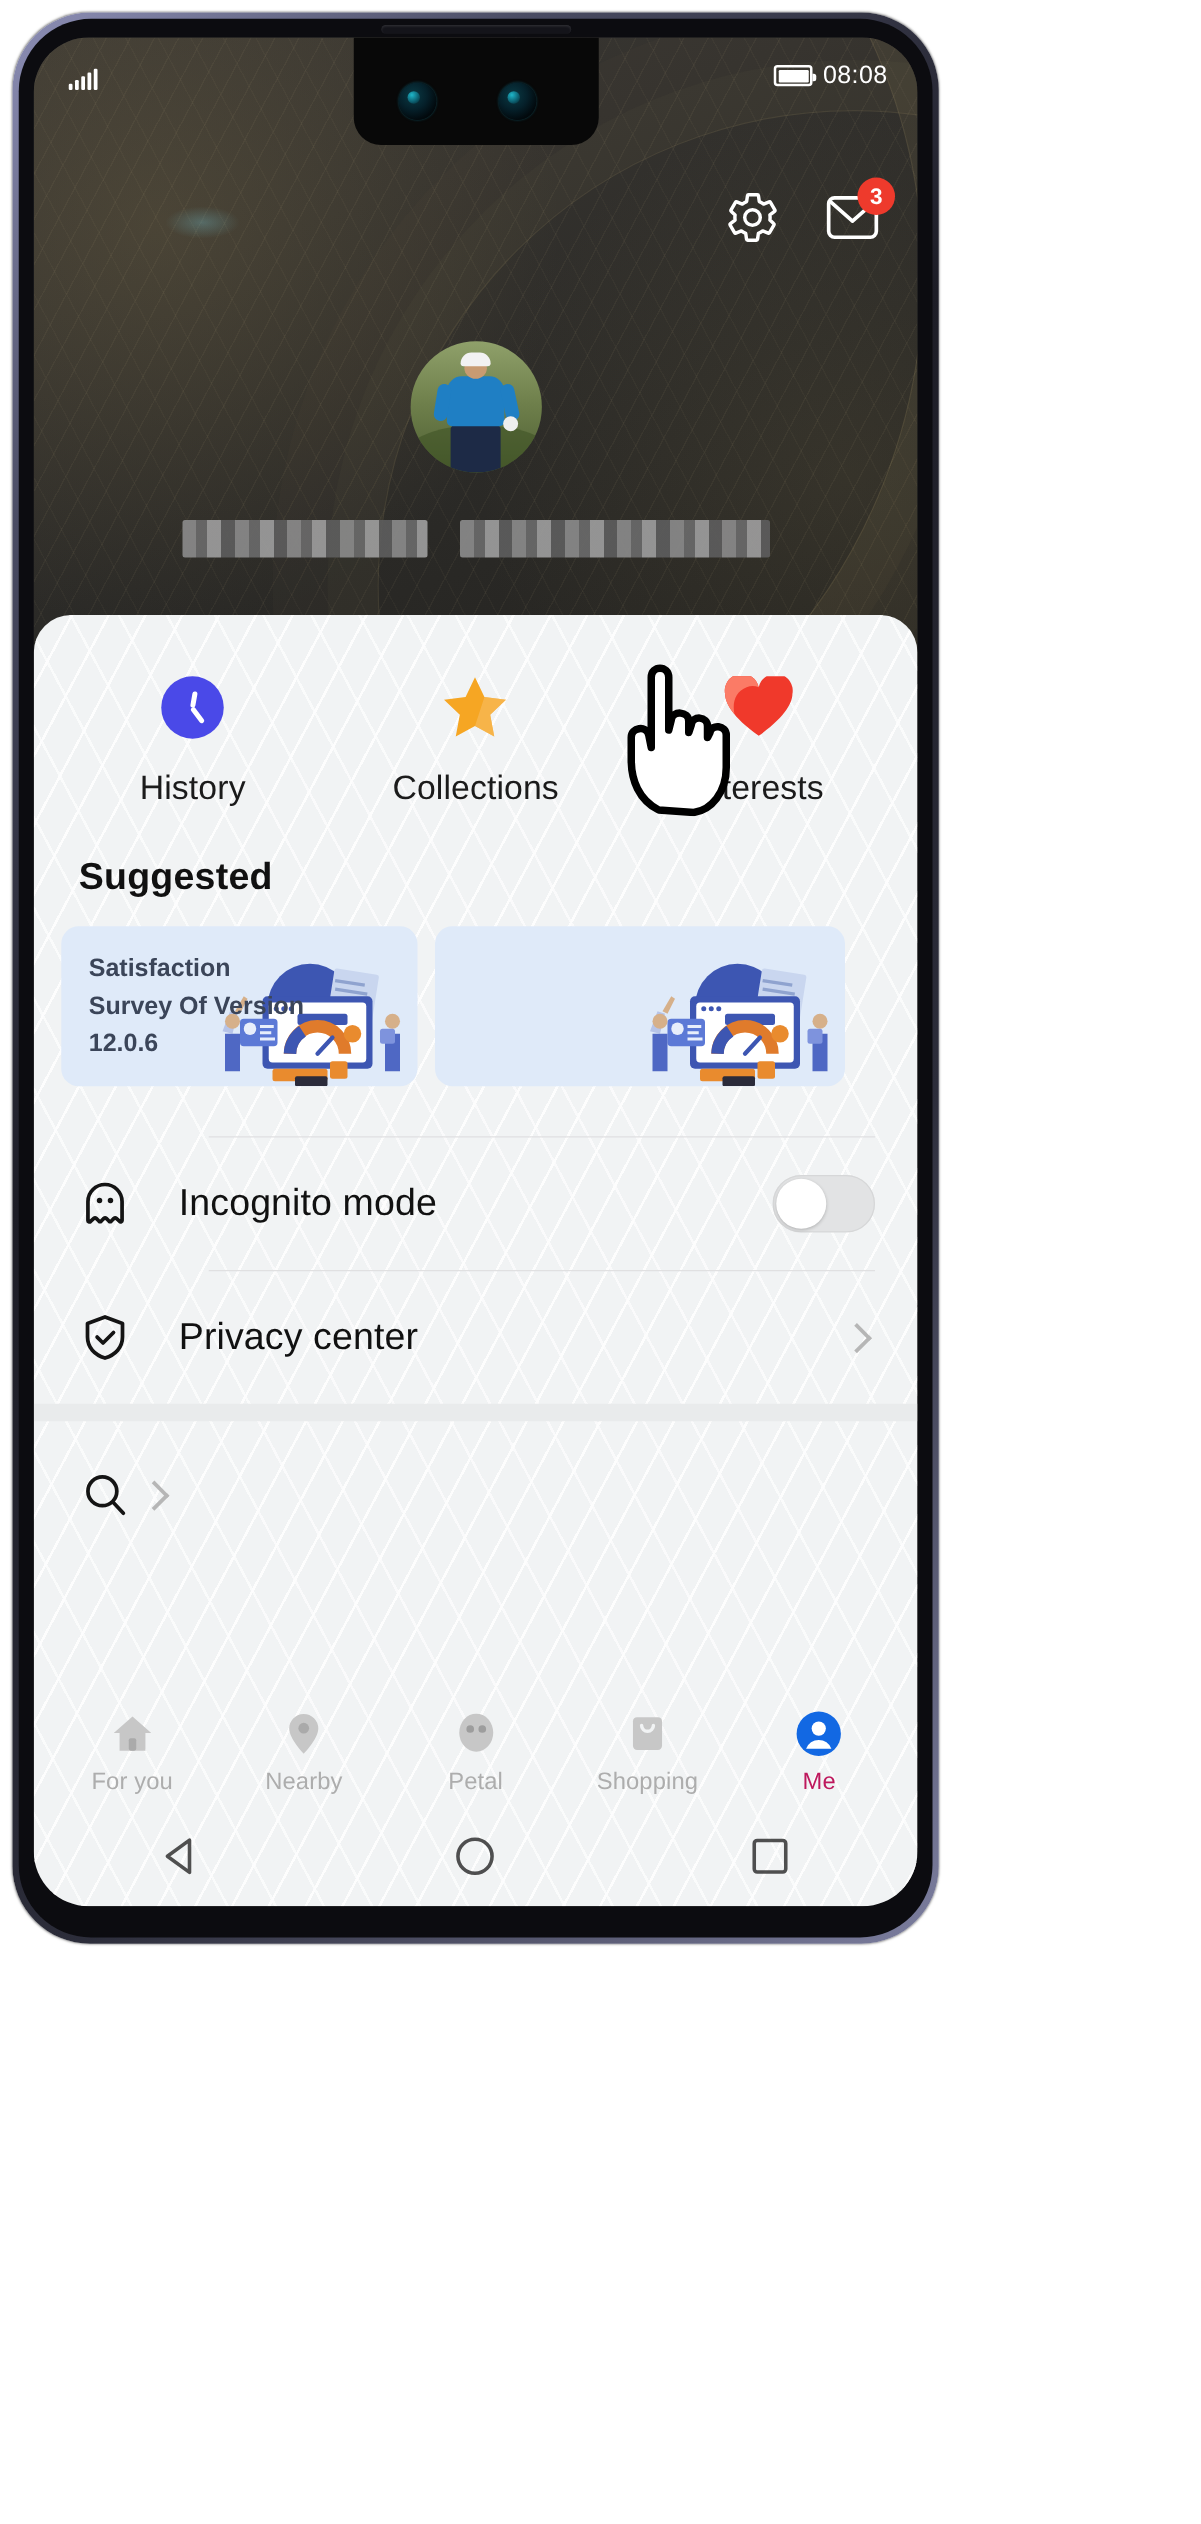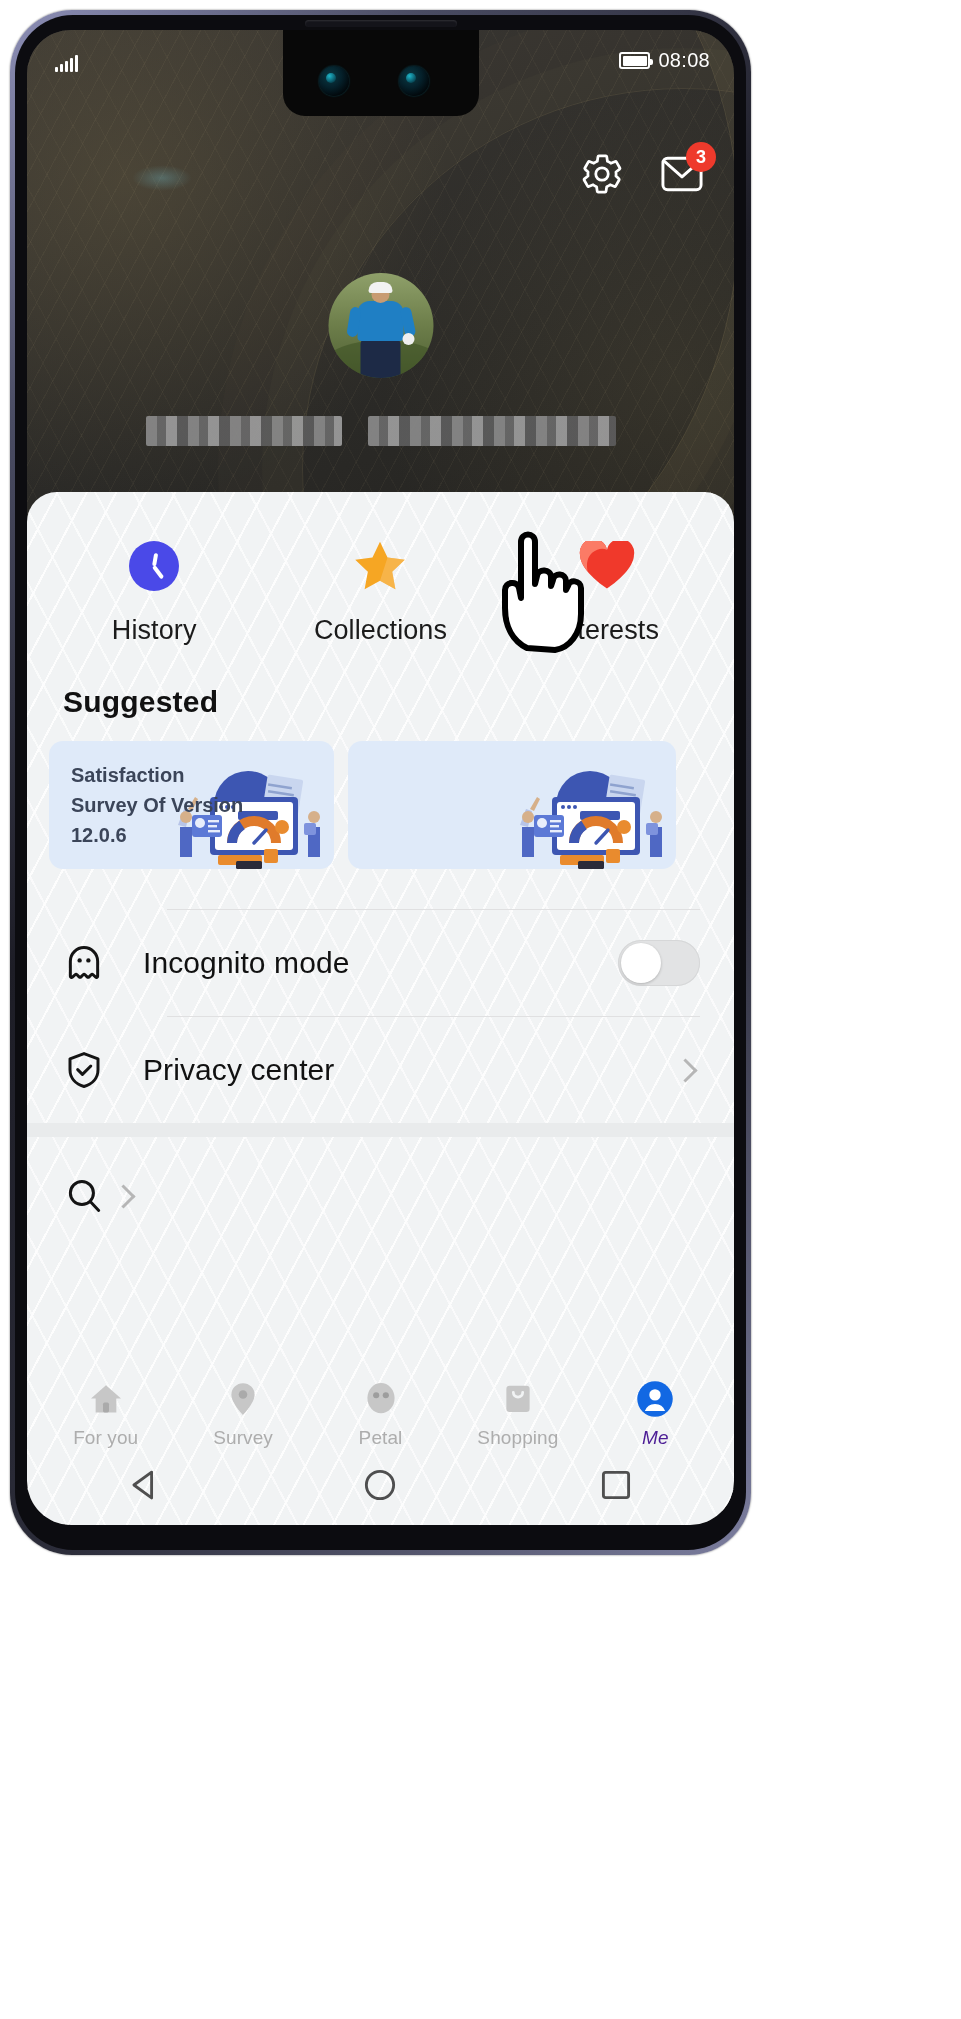--- a/index.html
+++ b/index.html
@@ -537,21 +537,21 @@
     width: 92px;
     height: 125px;
     z-index: 50;
     pointer-events: none;
   }
 
   
   .tabbar {
     position: absolute;
     left: 0; right: 0;
-    bottom: 76px;
+    bottom: 88px;
     display: flex;
     padding: 0 10px;
   }
   .tab {
     flex: 1;
     display: flex;
     flex-direction: column;
     align-items: center;
     gap: 9px;
   }
@@ -559,21 +559,21 @@
     width: 38px; height: 38px;
     display: flex;
     align-items: center;
     justify-content: center;
   }
   .tab .t-label {
     font-size: 19px;
     color: #adadad;
     letter-spacing: .1px;
   }
-  .tab.active .t-label { color: #4c1d95; font-style: italic; }
+  .tab.active .t-label { color: #be185d; }
 
   
   .navbar {
     position: absolute;
     left: 0; right: 0;
     bottom: 0;
     height: 76px;
     display: flex;
     align-items: center;
     justify-content: space-around;
@@ -822,21 +822,21 @@
               <div class="t-label">For you</div>
             </div>
 
             <div class="tab">
               <div class="t-icon">
                 <svg width="34" height="36" viewBox="0 0 24 26">
                   <path d="M12 1.6a8.4 8.4 0 0 1 8.4 8.4c0 6-8.4 14.6-8.4 14.6S3.6 16 3.6 10A8.4 8.4 0 0 1 12 1.6z" fill="#c7c7c7"></path>
                   <circle cx="12" cy="9.8" r="3.1" fill="#aaa"></circle>
                 </svg>
               </div>
-              <div class="t-label">Survey</div>
+              <div class="t-label">Nearby</div>
             </div>
 
             <div class="tab">
               <div class="t-icon">
                 <svg width="36" height="38" viewBox="0 0 24 26">
                   <ellipse cx="12" cy="12.4" rx="9.3" ry="10.4" fill="#c7c7c7"></ellipse>
                   <circle cx="8.7" cy="10.4" r="2.1" fill="#9d9d9d"></circle>
                   <circle cx="15.3" cy="10.4" r="2.1" fill="#9d9d9d"></circle>
                 </svg>
               </div>

